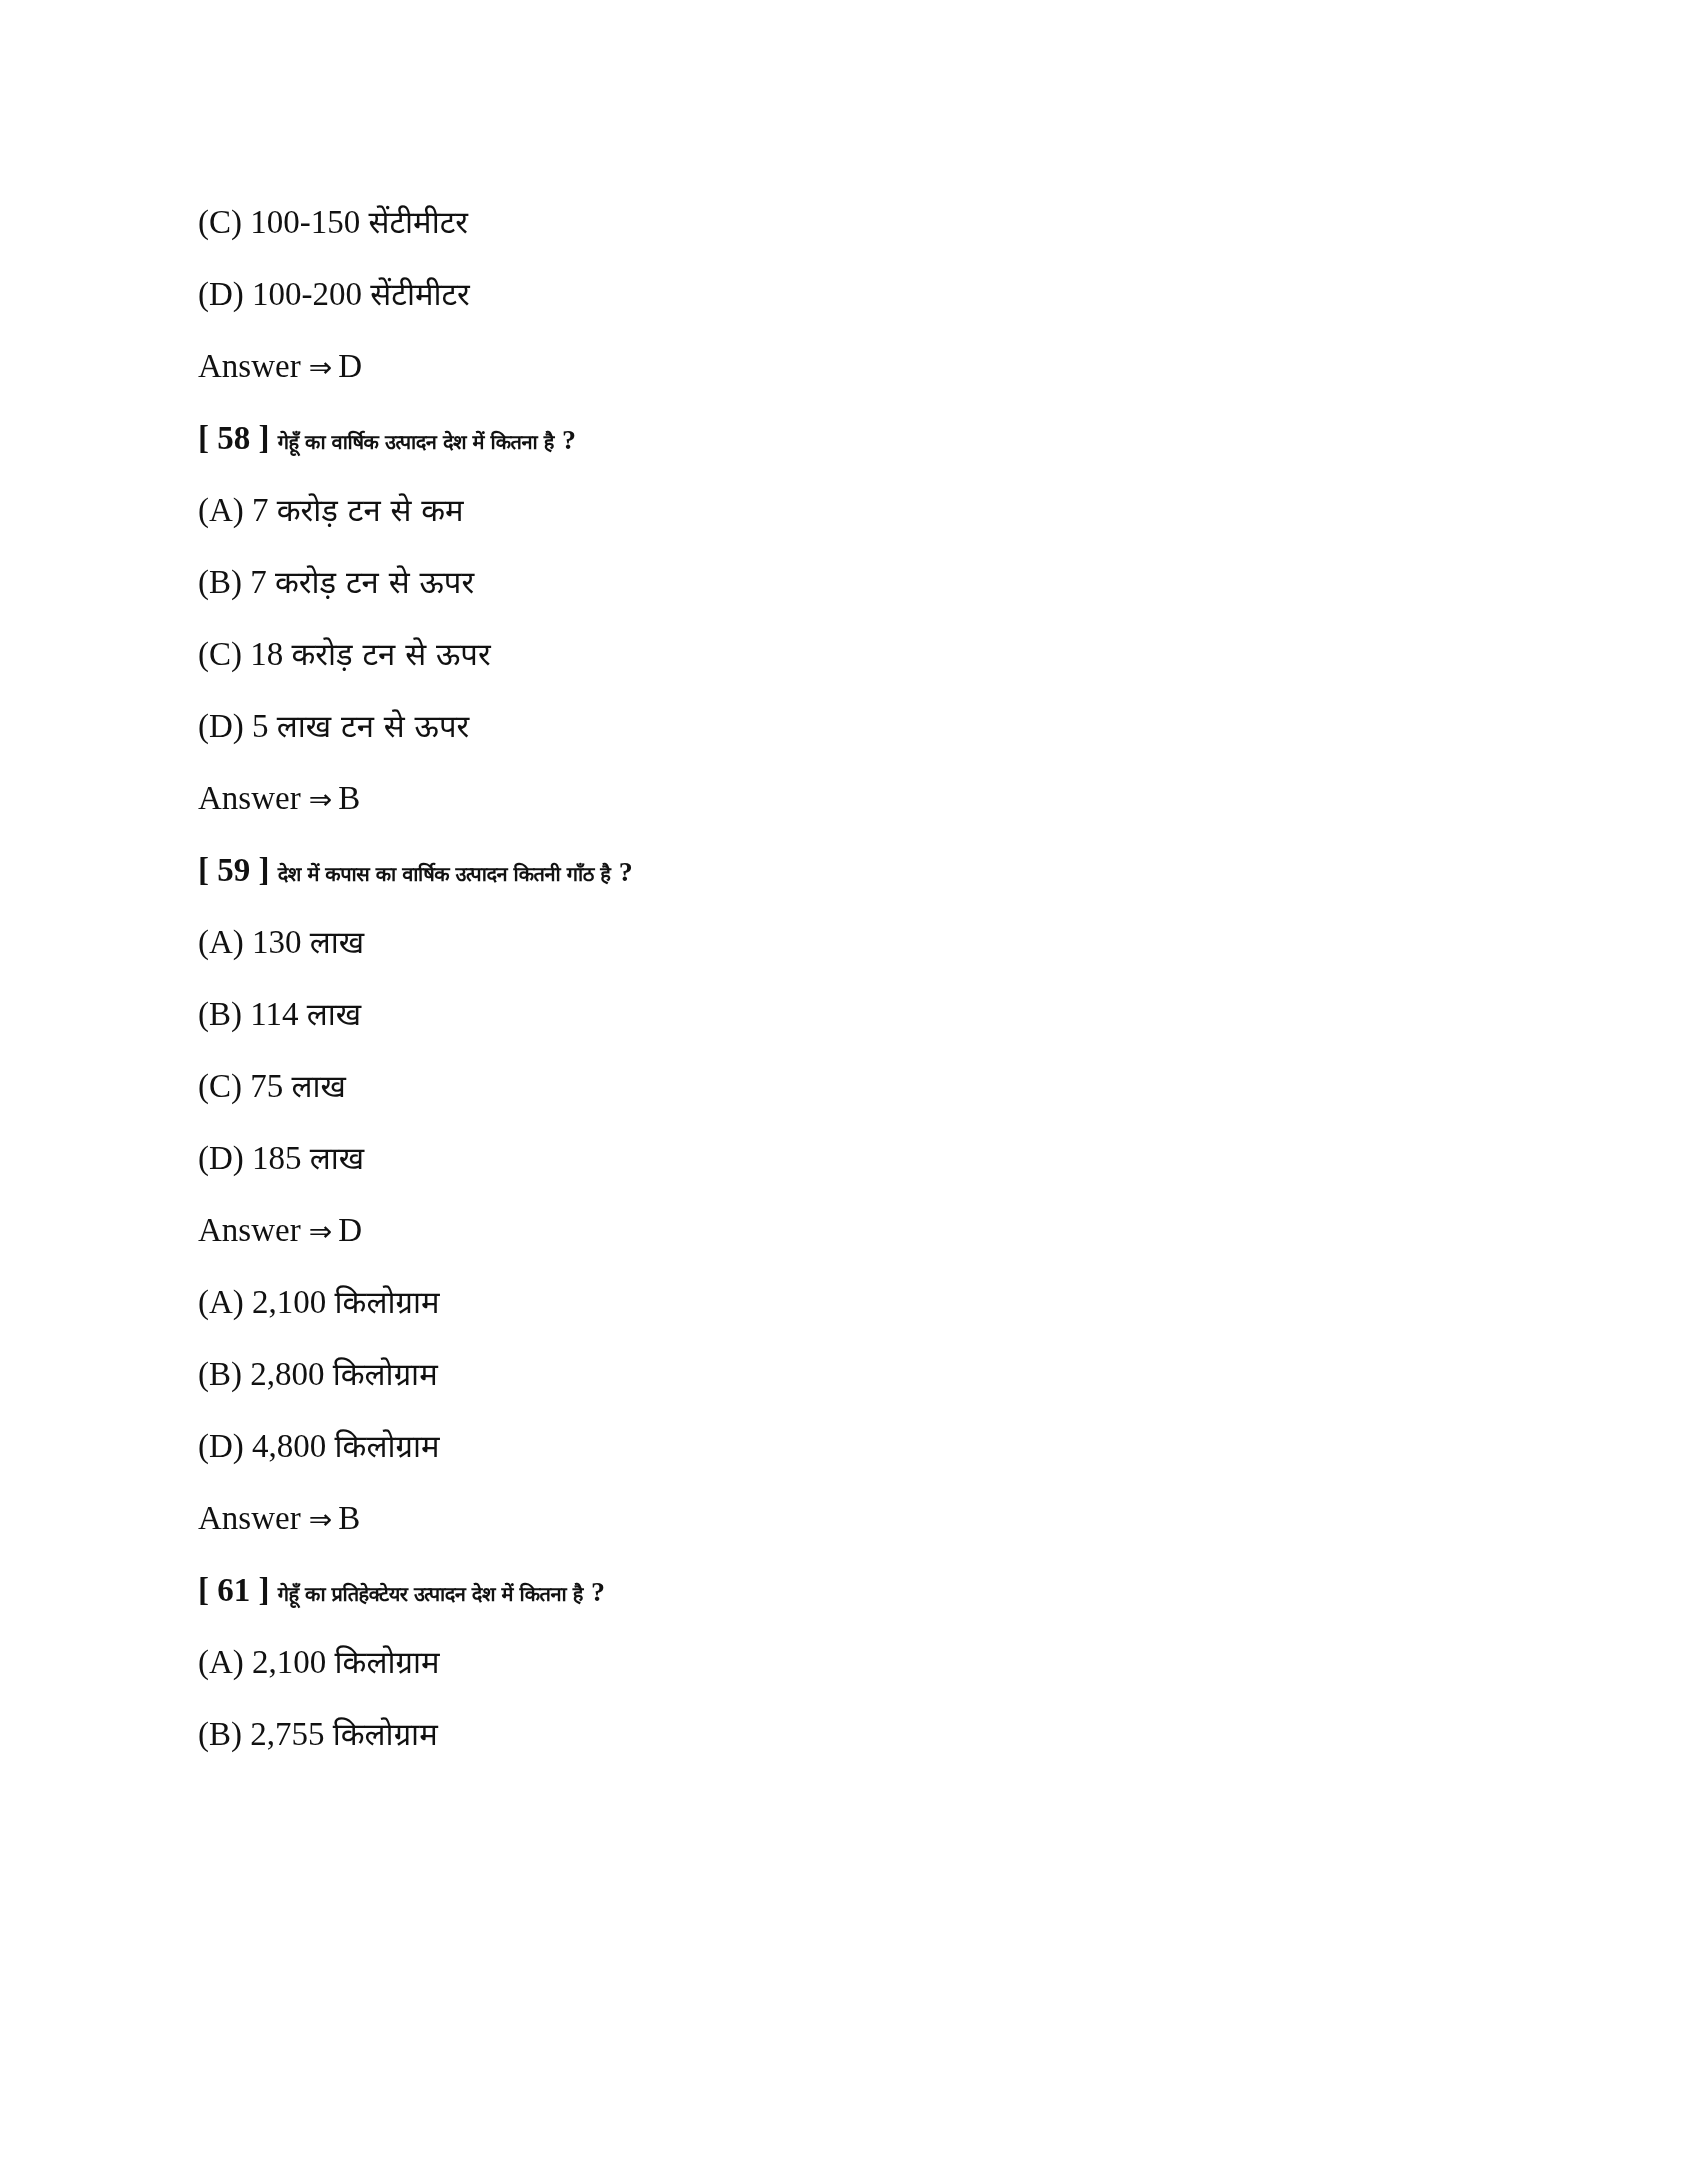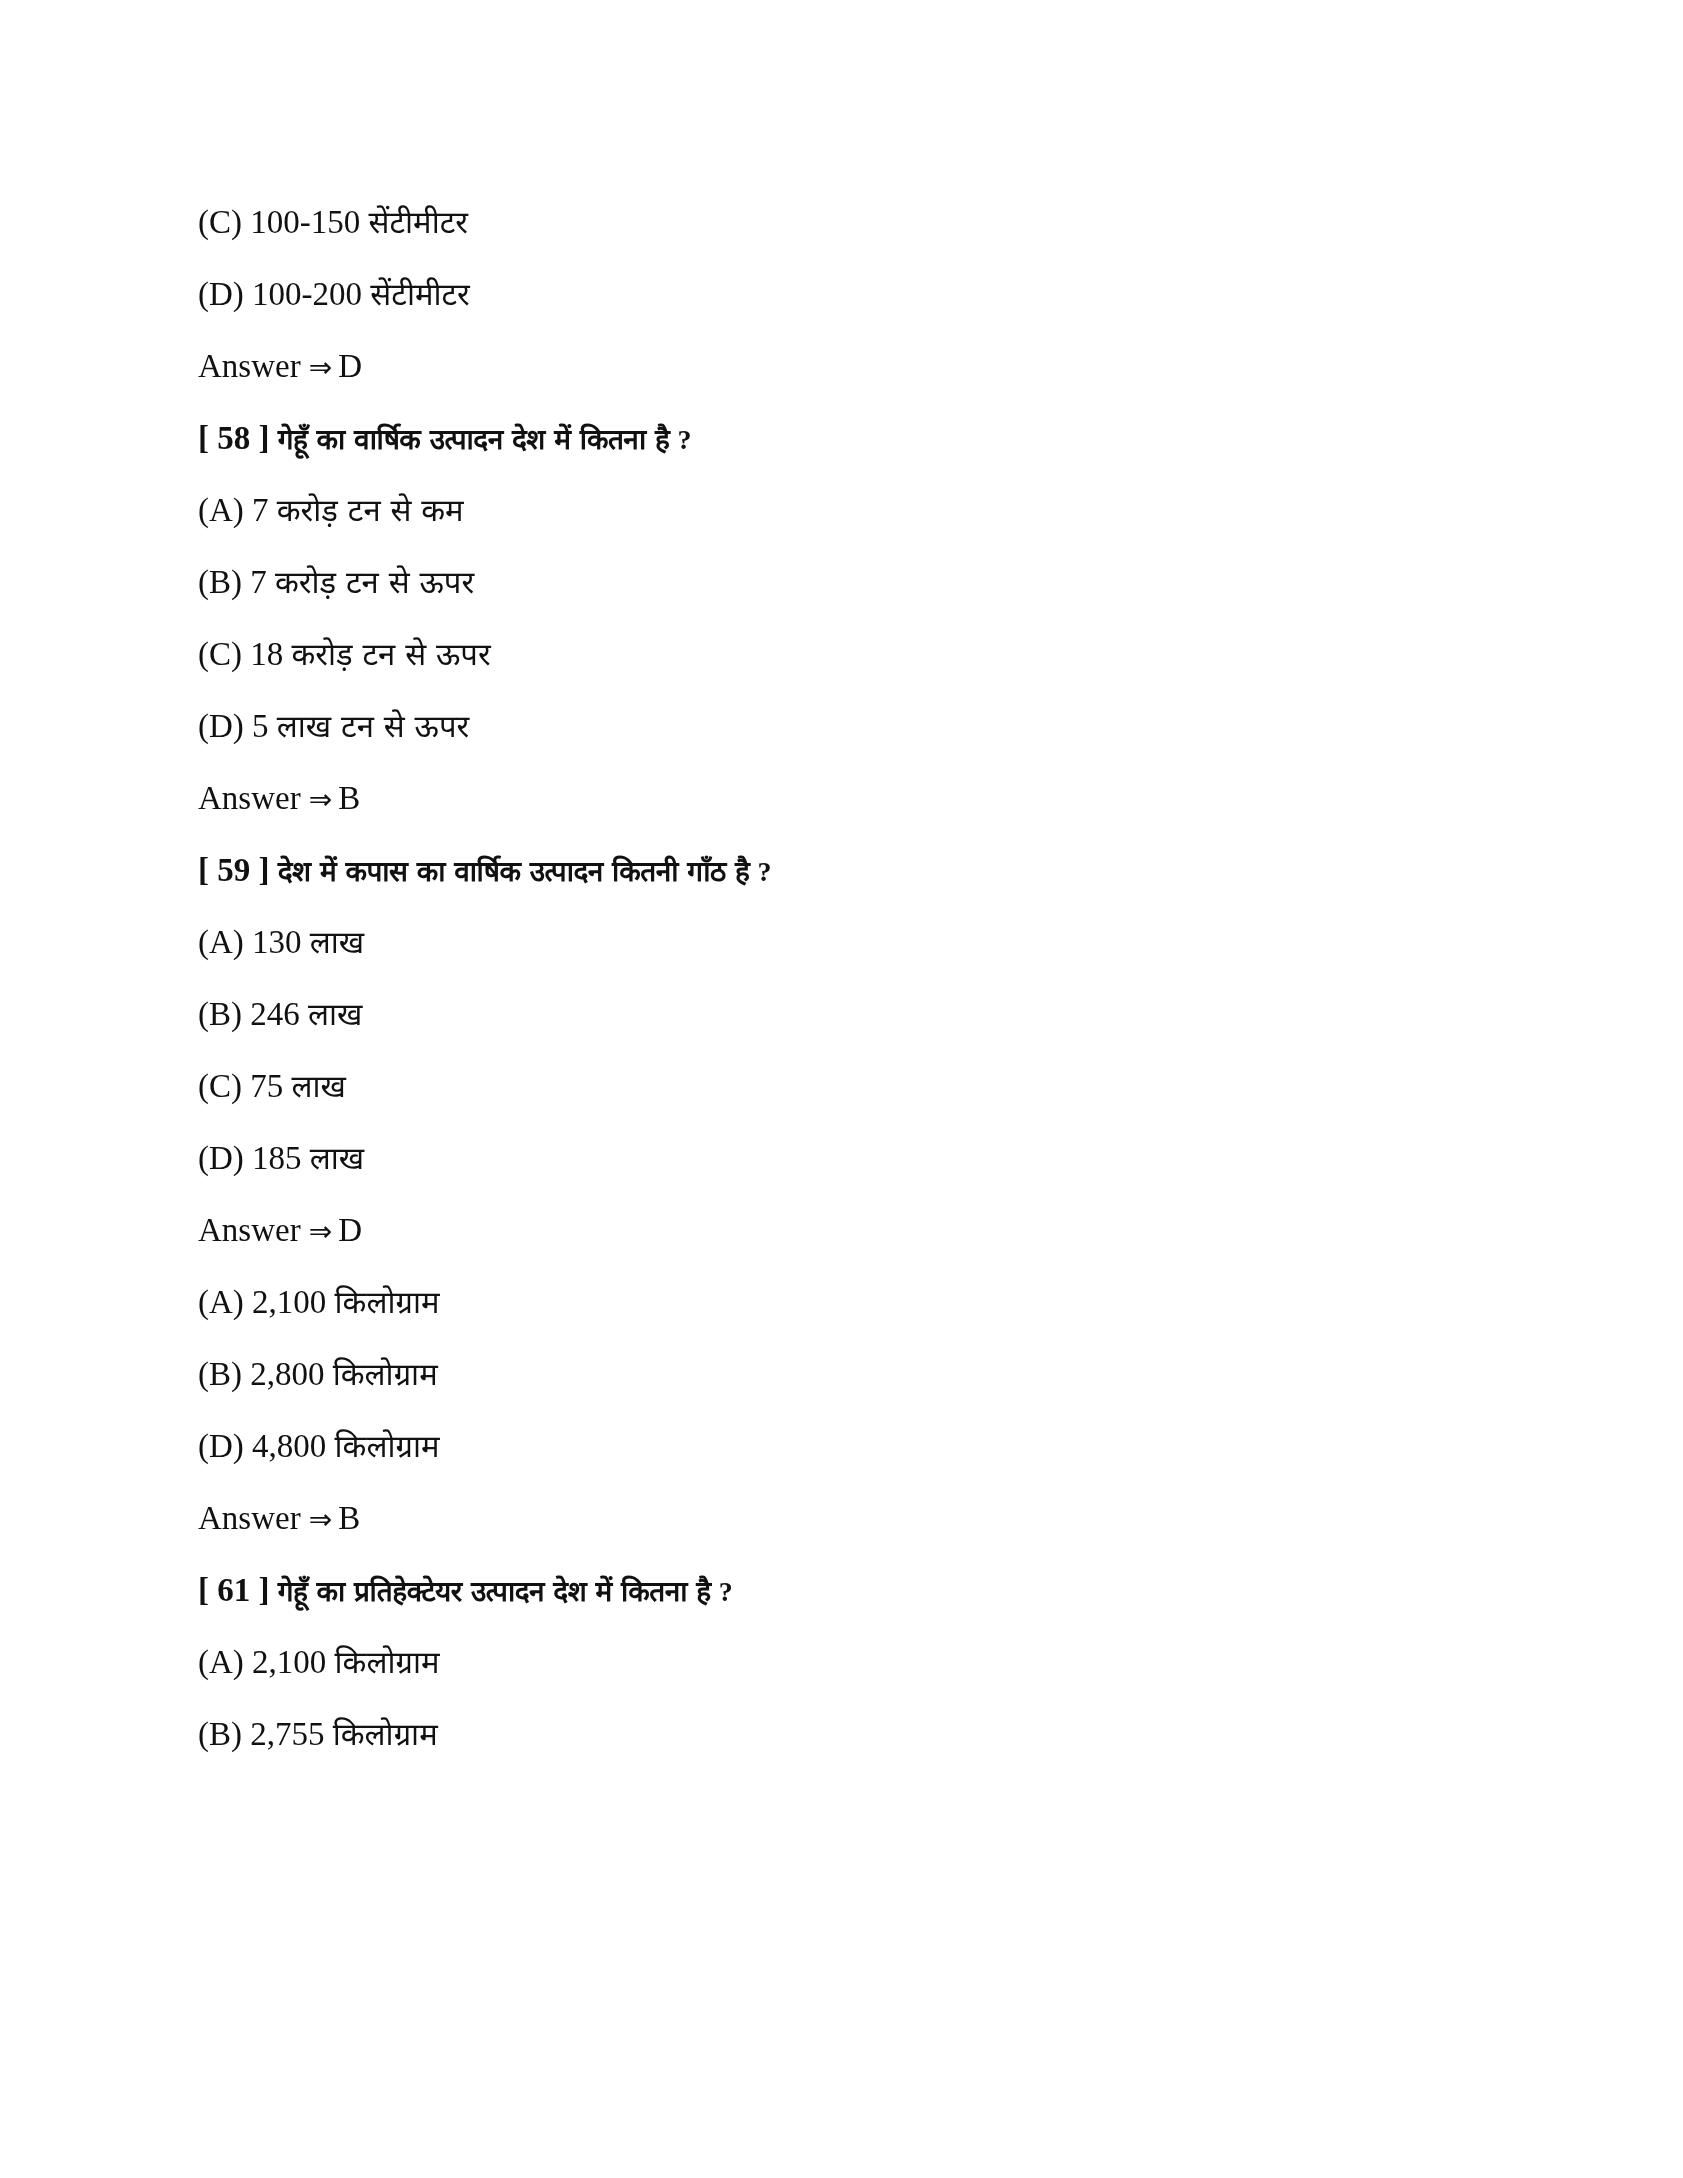--- a/index.html
+++ b/index.html
@@ -9,21 +9,21 @@
   .line {
     height: 72px;
     line-height: 57px;
     font-family: "Liberation Serif", "DejaVu Serif", serif;
     font-size: 33px;
     white-space: nowrap;
     color: #111111;
   }
   .option .hi { font-family: "DejaVu Sans", "Liberation Sans", sans-serif; font-size: 31px; }
   .question { font-weight: bold; }
-  .question .qtext { font-family: "DejaVu Sans", "Liberation Sans", sans-serif; font-weight: bold; font-size: 28px; letter-spacing: -0.5px; }
+  .question .qtext { font-family: "DejaVu Sans", "Liberation Sans", sans-serif; font-weight: bold; font-size: 20px; letter-spacing: -0.5px; }
   .question .qmark { font-weight: bold; font-size: 28px; }
   .answer .ans-label { font-weight: normal; }
   .answer .arrow { font-family: "DejaVu Sans", sans-serif; font-size: 28px; margin: 0 6px 0 8px; }
 </style>
 </head>
 <body>
 
 <div class="page">
   <div class="content">
 
@@ -75,21 +75,21 @@
       <span class="qtext">देश में कपास का वार्षिक उत्पादन कितनी गाँठ है</span>
       <span class="qmark">?</span>
     </div>
     <div class="line option">
       <span>(A)</span>
       <span>130</span>
       <span class="hi">लाख</span>
     </div>
     <div class="line option">
       <span>(B)</span>
-      <span>246</span>
+      <span>114</span>
       <span class="hi">लाख</span>
     </div>
     <div class="line option">
       <span>(C)</span>
       <span>75</span>
       <span class="hi">लाख</span>
     </div>
     <div class="line option">
       <span>(D)</span>
       <span>185</span>

